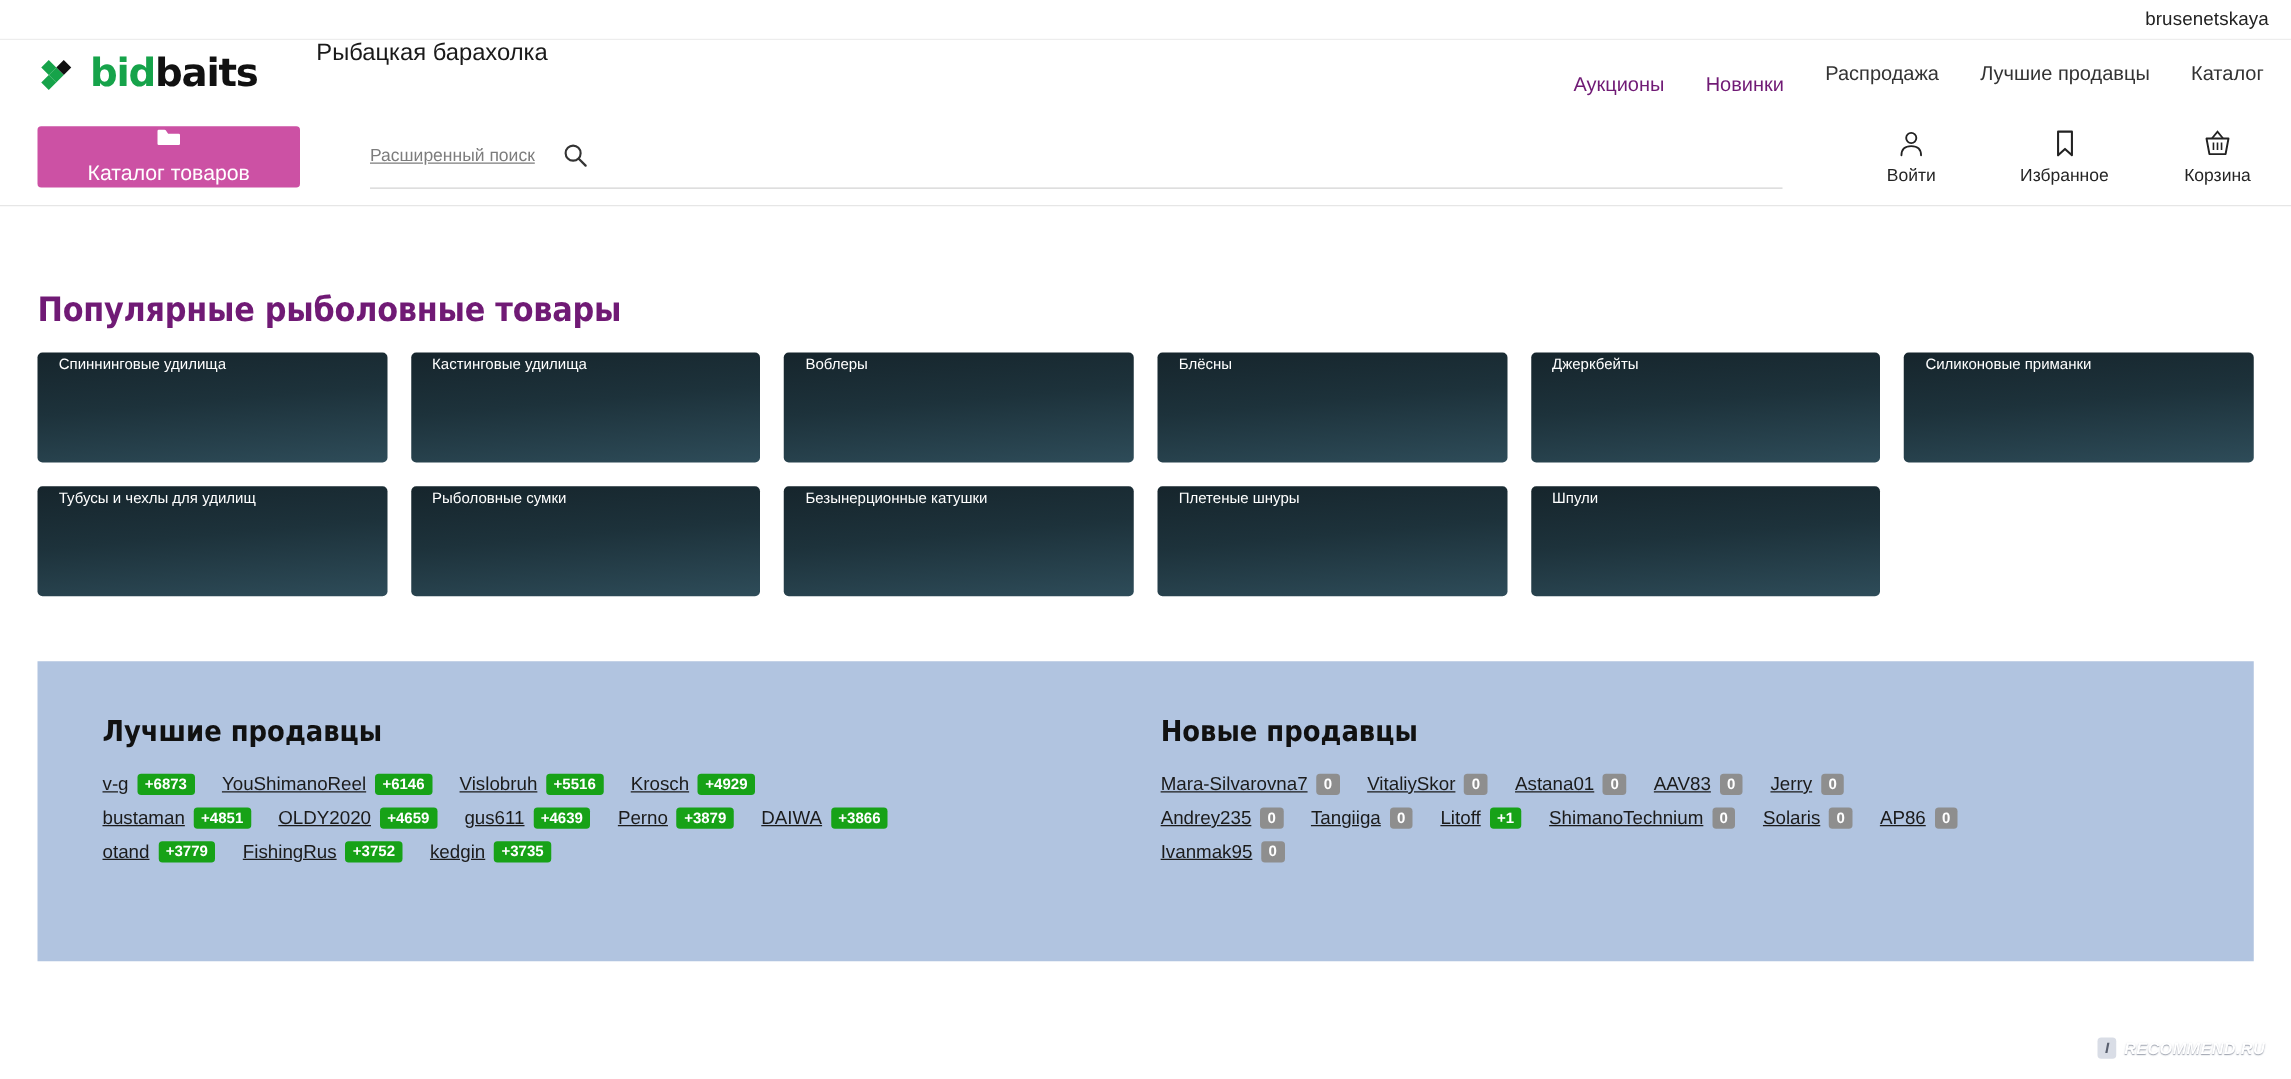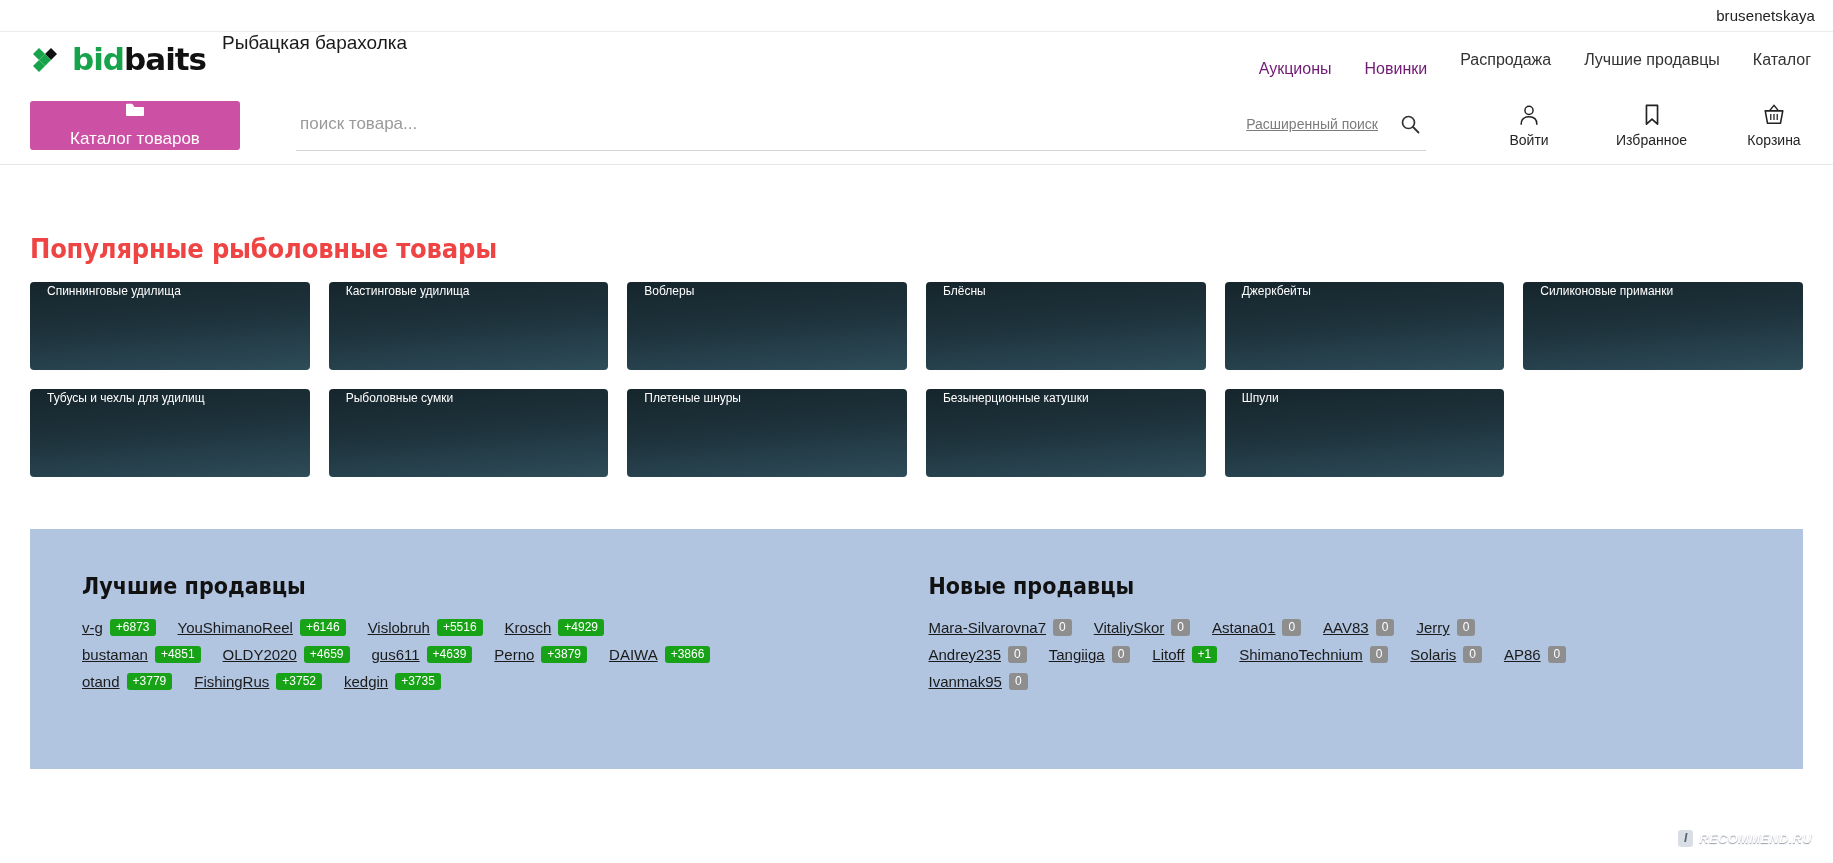--- a/index.html
+++ b/index.html
@@ -39,21 +39,21 @@
     font-size: 31px;
     font-weight: 700;
     letter-spacing: -1px;
     line-height: 1;
   }
   .logo-word .bid { color: #16a34a; }
   .logo-word .baits { color: #111111; }
   .tagline {
     font-size: 19px;
     color: #1a1a1a;
-    margin-left: 16px;
+    margin-left: 47px;
     white-space: nowrap;
   }
   .mainnav {
     margin-left: auto;
     display: flex;
     align-items: center;
     gap: 33px;
     font-size: 16px;
   }
   .mainnav a { color: #333; text-decoration: none; white-space: nowrap; }
@@ -132,21 +132,21 @@
   }
   .action svg { display: block; }
   .action-label { font-size: 14px; color: #242424; white-space: nowrap; }
 
   
   .content { padding: 0 30px; }
   .section-title {
     font-family: "DejaVu Sans Condensed", "DejaVu Sans", sans-serif;
     font-size: 27px;
     font-weight: 700;
-    color: #ef4444;
+    color: #701a75;
     margin: 68px 0 18px 0;
     letter-spacing: -0.2px;
   }
   .tile-grid {
     display: grid;
     grid-template-columns: repeat(6, 1fr);
     gap: 19px;
   }
   .tile {
     height: 88px;
@@ -192,21 +192,21 @@
     white-space: nowrap;
   }
   .seller-name {
     font-size: 15px;
     color: #1b1b1b;
     text-decoration: underline;
     cursor: pointer;
   }
   .badge {
     font-size: 12px;
-    font-weight: 400;
+    font-weight: 700;
     color: #ffffff;
     border-radius: 3px;
     padding: 2px 6px 3px 6px;
     line-height: 1;
     display: inline-block;
   }
   .badge.pos { background: #17a217; }
   .badge.zero { background: #8e8e8e; }
 
   
@@ -276,21 +276,20 @@
   <button class="catalog-btn">
     <span class="folder-icon">
       <svg viewBox="0 0 20 15" width="20" height="15" aria-hidden="true">
         <path d="M1 3.5 L1 13 Q1 14 2 14 L18 14 Q19 14 19 13 L19 6 Q19 5 18 5 L9.5 5 L7.6 2.2 Q7.3 1.7 6.6 1.7 L2 1.7 Q1 1.7 1 2.7 Z" fill="#ffffff"></path>
       </svg>
     </span>
     <span>Каталог товаров</span>
   </button>
 
   <div class="search-wrap">
-    <input class="search-input" type="text" placeholder="поиск товара..." style="">
     <span class="adv-search">Расширенный поиск</span>
     <span class="search-icon">
       <svg viewBox="0 0 20 20" width="20" height="20" aria-hidden="true">
         <circle cx="8.5" cy="8.5" r="6" fill="none" stroke="#333" stroke-width="1.7"></circle>
         <line x1="13" y1="13" x2="18.5" y2="18.5" stroke="#333" stroke-width="1.8" stroke-linecap="round"></line>
       </svg>
     </span>
   </div>
 
   <div class="actions">
@@ -334,22 +333,22 @@
     <div class="tile">Кастинговые удилища</div>
     <div class="tile">Воблеры</div>
     <div class="tile">Блёсны</div>
     <div class="tile">Джеркбейты</div>
     <div class="tile">Силиконовые приманки</div>
   </div>
 
   <div class="tile-grid tile-row2">
     <div class="tile">Тубусы и чехлы для удилищ</div>
     <div class="tile">Рыболовные сумки</div>
+    <div class="tile">Безынерционные катушки</div>
     <div class="tile">Плетеные шнуры</div>
-    <div class="tile">Безынерционные катушки</div>
     <div class="tile">Шпули</div>
   </div>
 </div>
 
 <div class="sellers">
   <div>
     <h3 class="sellers-col-title">Лучшие продавцы</h3>
     <div class="seller-list">
         <span class="seller">
           <span class="seller-name">v-g</span>

